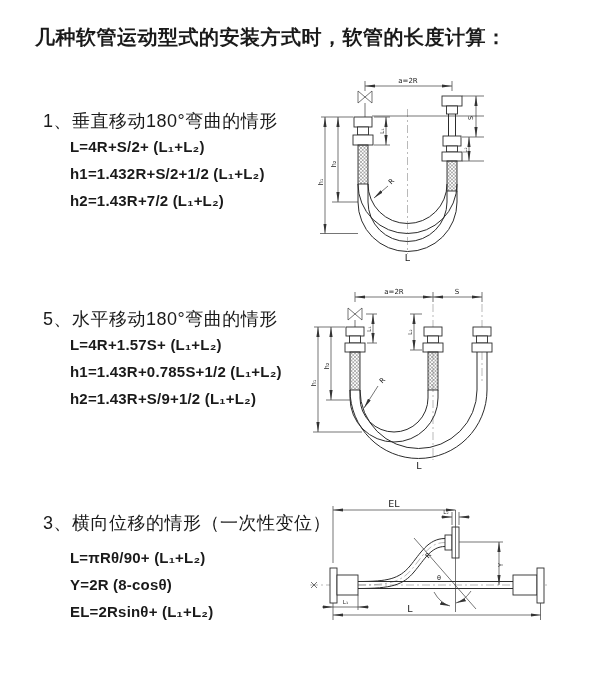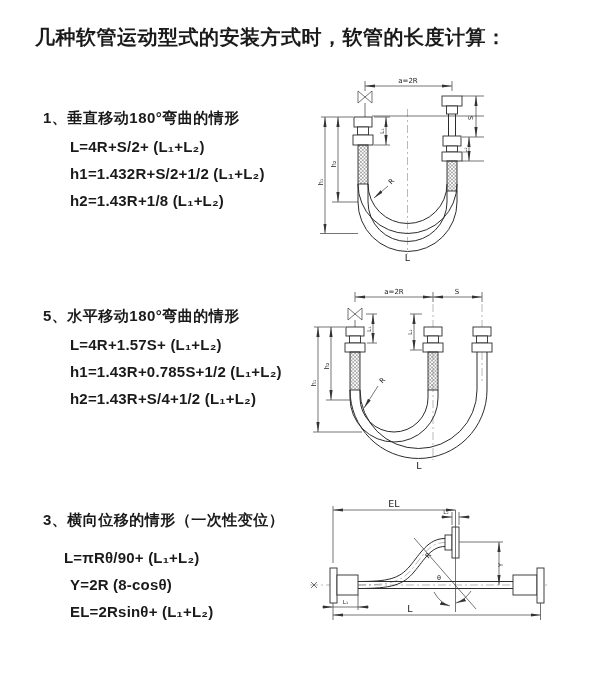--- a/index.html
+++ b/index.html
@@ -1,20 +1,20 @@
 <!DOCTYPE html>
 <html><head>
 <meta charset="utf-8">
 <style>
   html,body{margin:0;padding:0}
   body{width:600px;height:675px;background:#ffffff;position:relative;overflow:hidden;
        font-family:"Liberation Sans",sans-serif;color:#1a1a1a}
   .abs{position:absolute}
   .title{font-size:20px;font-weight:bold;letter-spacing:.5px;white-space:nowrap}
-  .head{font-size:15px;font-weight:bold;letter-spacing:.5px;white-space:nowrap}
+  .head{font-size:18px;font-weight:normal;letter-spacing:.5px;white-space:nowrap}
   .formula{font-size:15px;font-weight:bold;letter-spacing:.2px;white-space:nowrap}
   svg{display:block}
   .ln{fill:none;stroke:#3a3a3a;stroke-width:.7}
   .hz{fill:none;stroke:#2c2c2c;stroke-width:1}
   .fit{fill:#ffffff;stroke:#2c2c2c;stroke-width:.9}
   .cl{fill:none;stroke:#8a8a8a;stroke-width:.6;stroke-dasharray:8 3 2 3}
   .dt{font-family:"DejaVu Sans",sans-serif;font-size:7px;fill:#222222}
   .sm{font-size:5.5px}
   .md{font-size:6.5px}
   .bg{font-size:9.5px}
@@ -31,29 +31,29 @@
       <path d="M10,2 L0,0.4 L0,3.6 Z" fill="#333"></path>
     </marker>
   </defs>
 </svg>
 
 <div class="abs title" style="left:35px;top:24px">几种软管运动型式的安装方式时，软管的长度计算：</div>
 
 <div class="abs head" style="left:43px;top:109px">1、垂直移动180°弯曲的情形</div>
 <div class="abs formula" style="left:70px;top:138px">L=4R+S/2+ (L₁+L₂)</div>
 <div class="abs formula" style="left:70px;top:165px">h1=1.432R+S/2+1/2 (L₁+L₂)</div>
-<div class="abs formula" style="left:70px;top:192px">h2=1.43R+1/8 (L₁+L₂)</div>
+<div class="abs formula" style="left:70px;top:192px">h2=1.43R+7/2 (L₁+L₂)</div>
 
 <div class="abs head" style="left:43px;top:307px">5、水平移动180°弯曲的情形</div>
 <div class="abs formula" style="left:70px;top:336px">L=4R+1.57S+ (L₁+L₂)</div>
 <div class="abs formula" style="left:70px;top:363px">h1=1.43R+0.785S+1/2 (L₁+L₂)</div>
-<div class="abs formula" style="left:70px;top:390px">h2=1.43R+S/4+1/2 (L₁+L₂)</div>
+<div class="abs formula" style="left:70px;top:390px">h2=1.43R+S/9+1/2 (L₁+L₂)</div>
 
 <div class="abs head" style="left:43px;top:511px">3、横向位移的情形（一次性变位）</div>
-<div class="abs formula" style="left:64px;top:549px">L=πRθ/90+ (L₁+L₂)</div>
+<div class="abs formula" style="left:70px;top:549px">L=πRθ/90+ (L₁+L₂)</div>
 <div class="abs formula" style="left:70px;top:576px">Y=2R (8-cosθ)</div>
 <div class="abs formula" style="left:70px;top:603px">EL=2Rsinθ+ (L₁+L₂)</div>
 
 <svg class="abs" style="left:312px;top:64px" width="212" height="200" viewBox="0 0 212 200">
   <g>
     <path class="cl" d="M95.5,45 V190"></path>
   </g>
   <g>
 
     <g>

